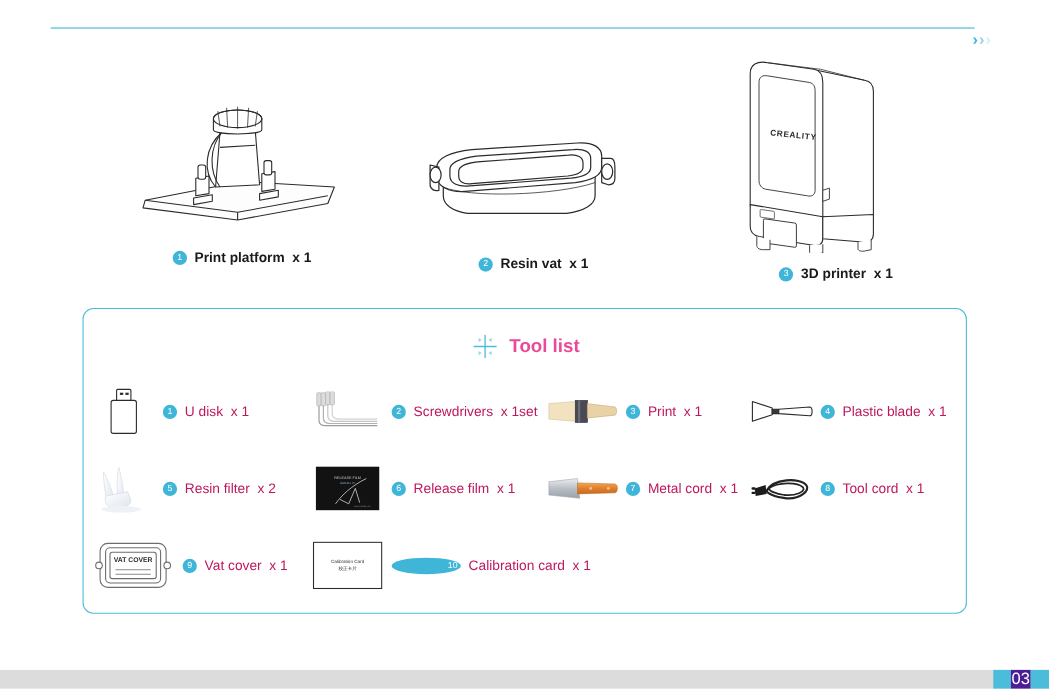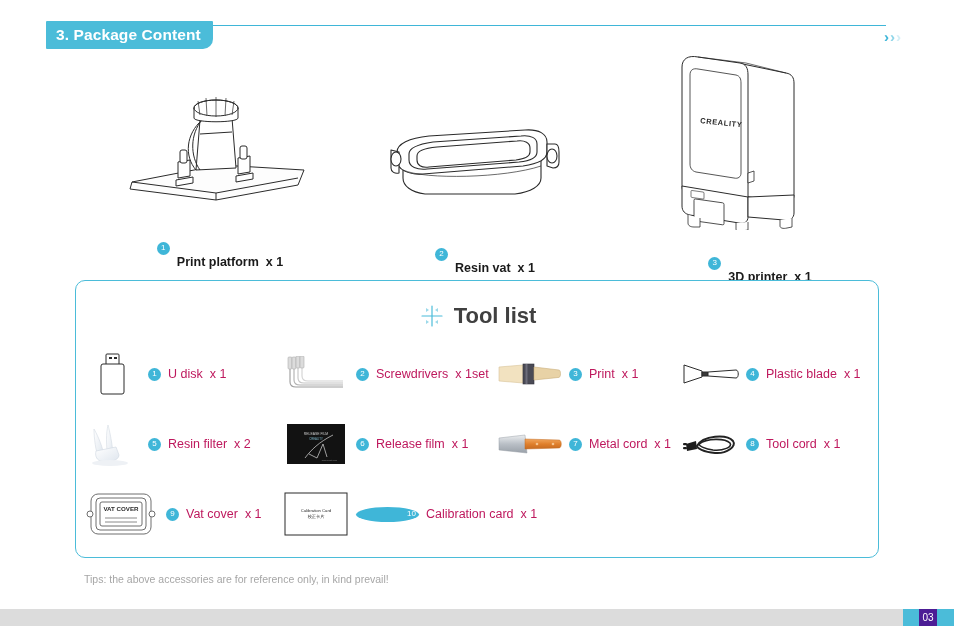--- a/index.html
+++ b/index.html
@@ -112,21 +112,20 @@
   .badge.wide {
     width: 15px;
     height: 15px;
     font-size: 8px;
     padding-left: 48px;
   }
   .label-text {
     font-size: 12.5px;
     color: #1a1a1a;
     font-weight: bold;
-    margin-top: 28px;
   }
 
   
   .tool-box {
     position: absolute;
     left: 75px;
     top: 280px;
     width: 804px;
     height: 278px;
     border: 1.6px solid #4bbcd9;
@@ -138,23 +137,23 @@
     position: absolute;
     left: 0;
     top: 22px;
     width: 804px;
     display: flex;
     align-items: center;
     justify-content: center;
     gap: 10px;
   }
   .tool-header-title {
-    font-size: 22px;
+    font-size: 17px;
     font-weight: bold;
-    color: #404040;
+    color: #ec4899;
   }
   .crosshair-icon {
     width: 24px;
     height: 24px;
     position: relative;
     flex: 0 0 auto;
   }
 
   .tool-grid {
     position: absolute;
@@ -217,21 +216,21 @@
     background: #4bbcd9;
   }
   .footer-page {
     position: absolute;
     left: 919px;
     top: 609px;
     width: 18px;
     height: 17px;
     background: #4c1d95;
     color: #ffffff;
-    font-size: 10px;
+    font-size: 15px;
     display: flex;
     align-items: center;
     justify-content: center;
   }
   .footer-accent-right {
     position: absolute;
     left: 937px;
     top: 609px;
     width: 17px;
     height: 17px;
@@ -239,23 +238,20 @@
   }
   svg { display: block; }
 </style>
 </head>
 <body>
 
 <div class="page">
 
   <div class="header">
     <div class="header-rule"></div>
-    <div class="section-tab">
-      <span class="section-tab-text">3. Package Content</span>
-    </div>
     <div class="chevrons">
       <span class="chev c1">›</span>
       <span class="chev c2">›</span>
       <span class="chev c3">›</span>
     </div>
   </div>
 
   <div class="top-row">
 
     <div class="product" style="left:120px; top:45px; width:200px;">
@@ -604,20 +600,19 @@
             <span class="tool-text">x 1</span>
           </span>
         </div>
 
         <div class="tool-cell" style="width:389px;"></div>
       </div>
 
     </div>
   </div>
 
-  <div class="tips">Tips: the above accessories are for reference only, in kind prevail!</div>
 
   <div class="footer"></div>
   <div class="footer-accent-left"></div>
   <div class="footer-page">03</div>
   <div class="footer-accent-right"></div>
 
 </div>
 
 </body></html>

